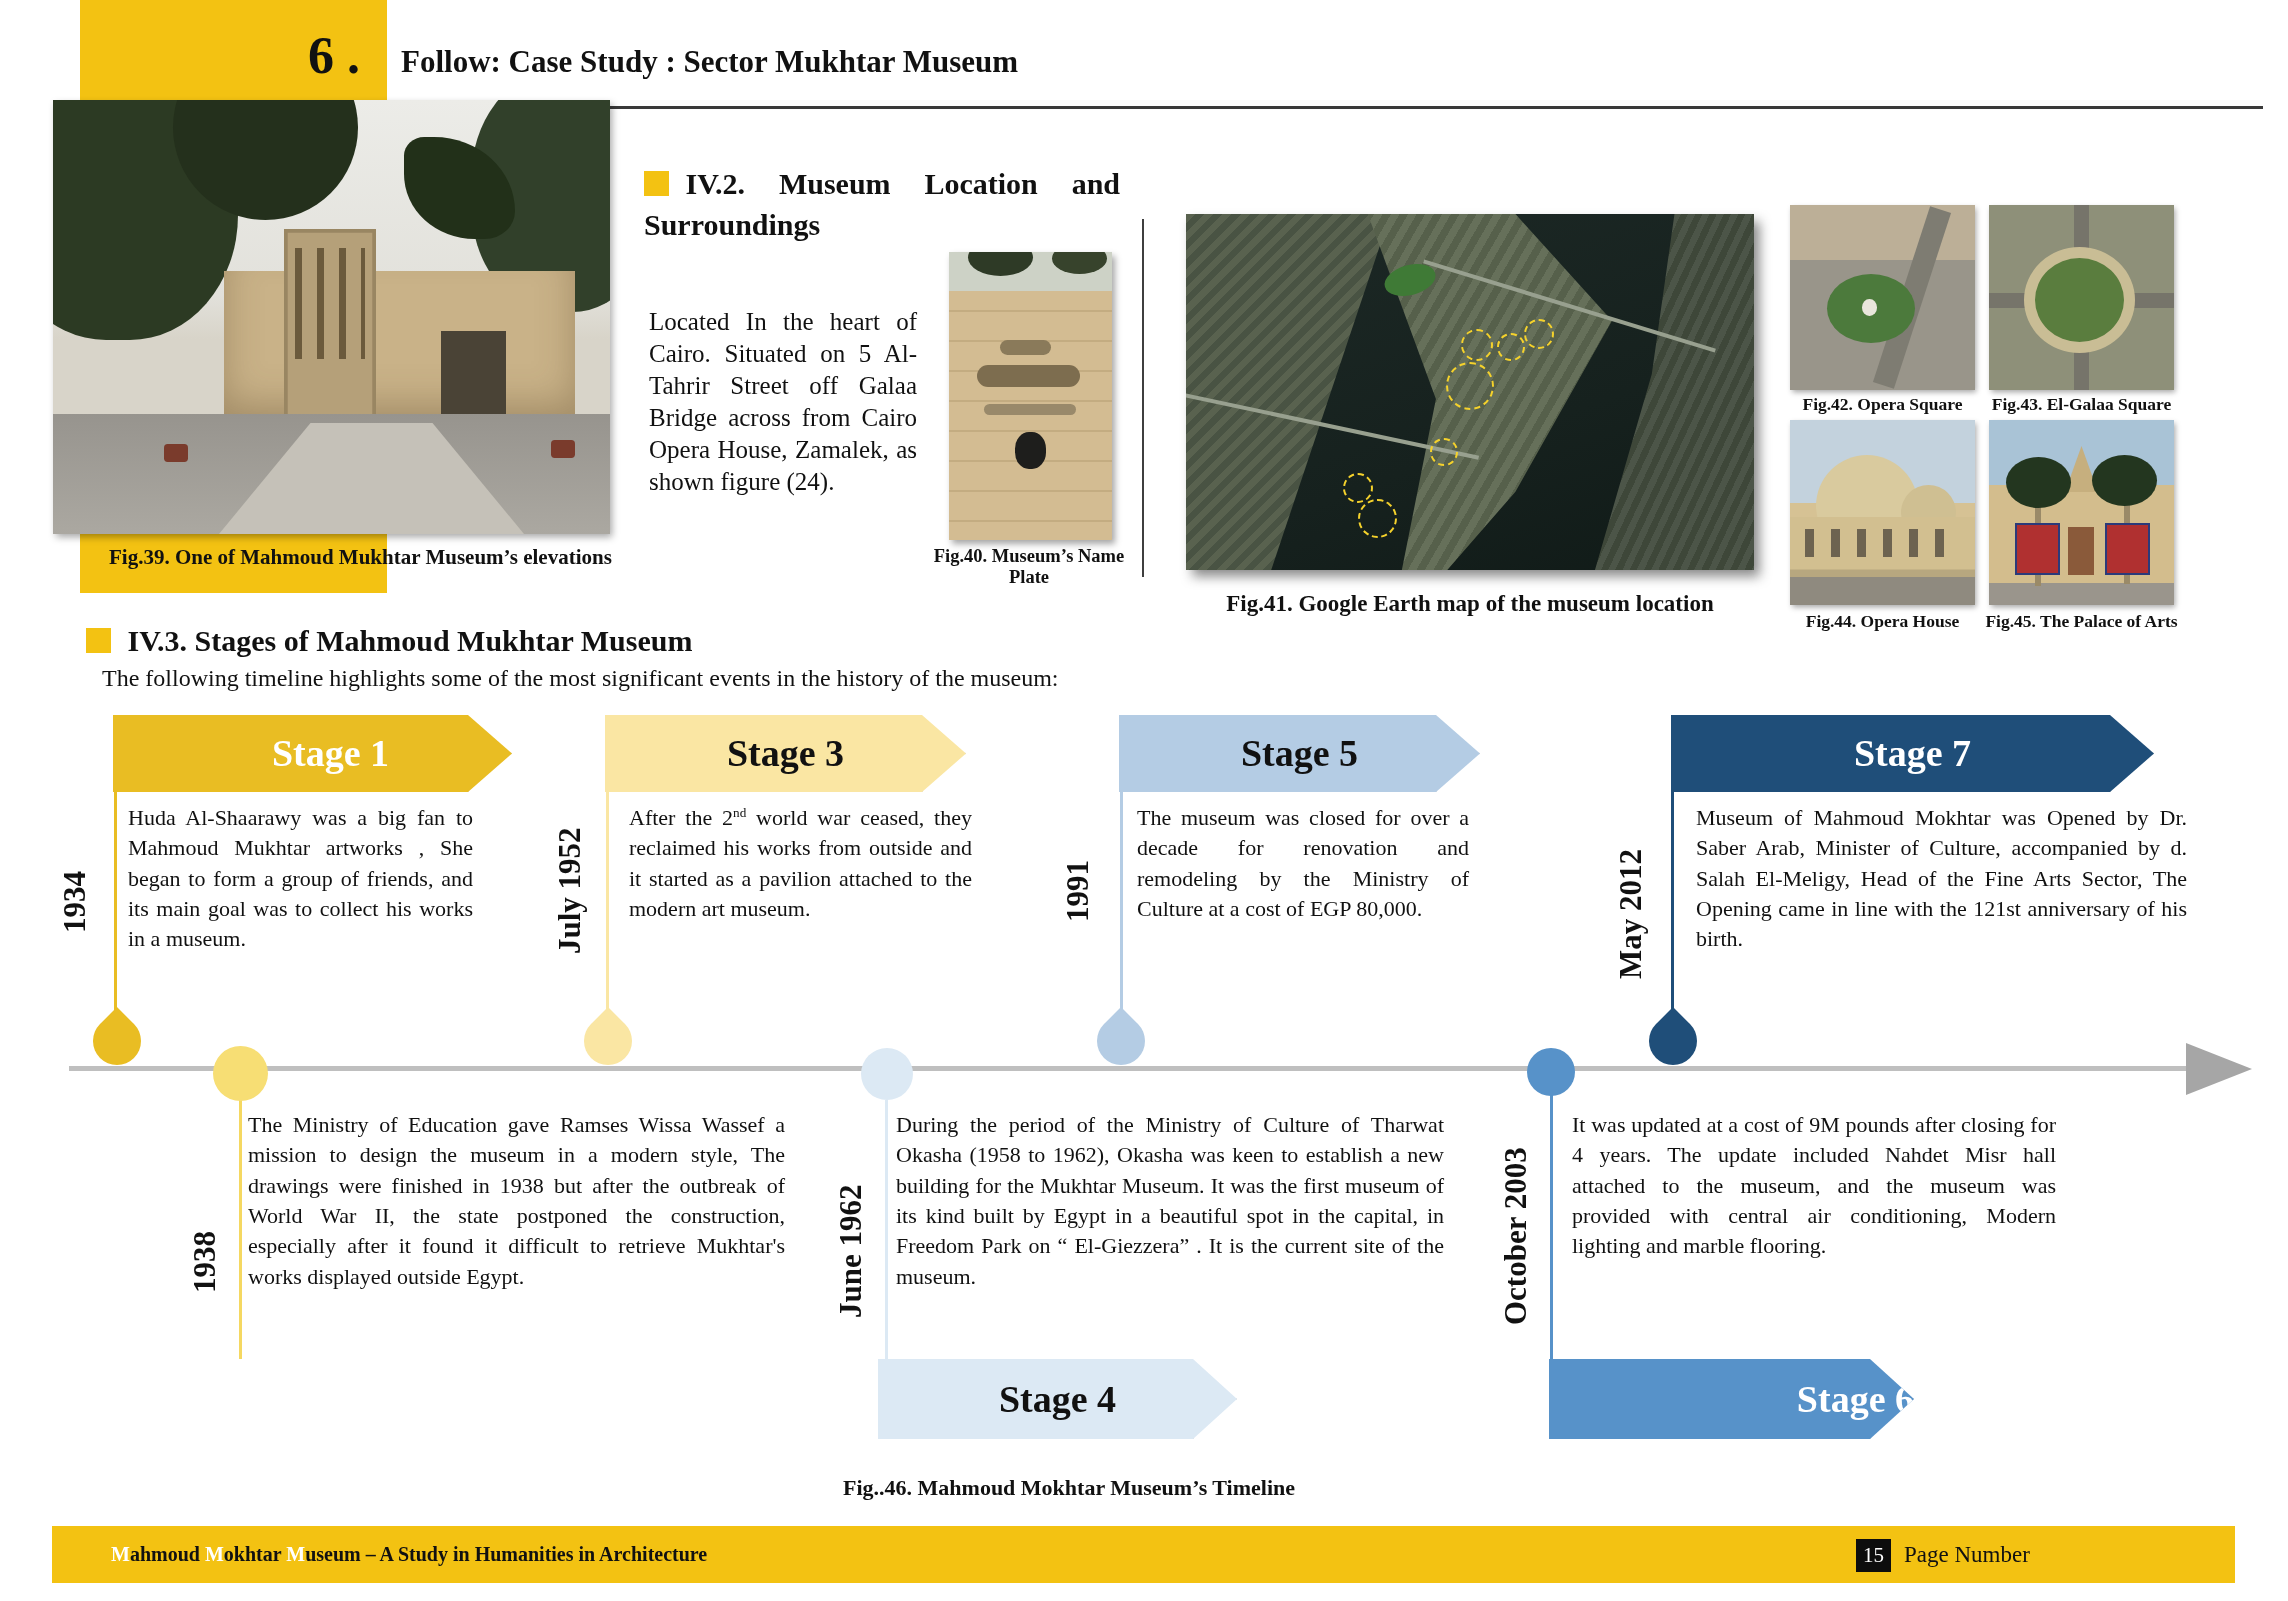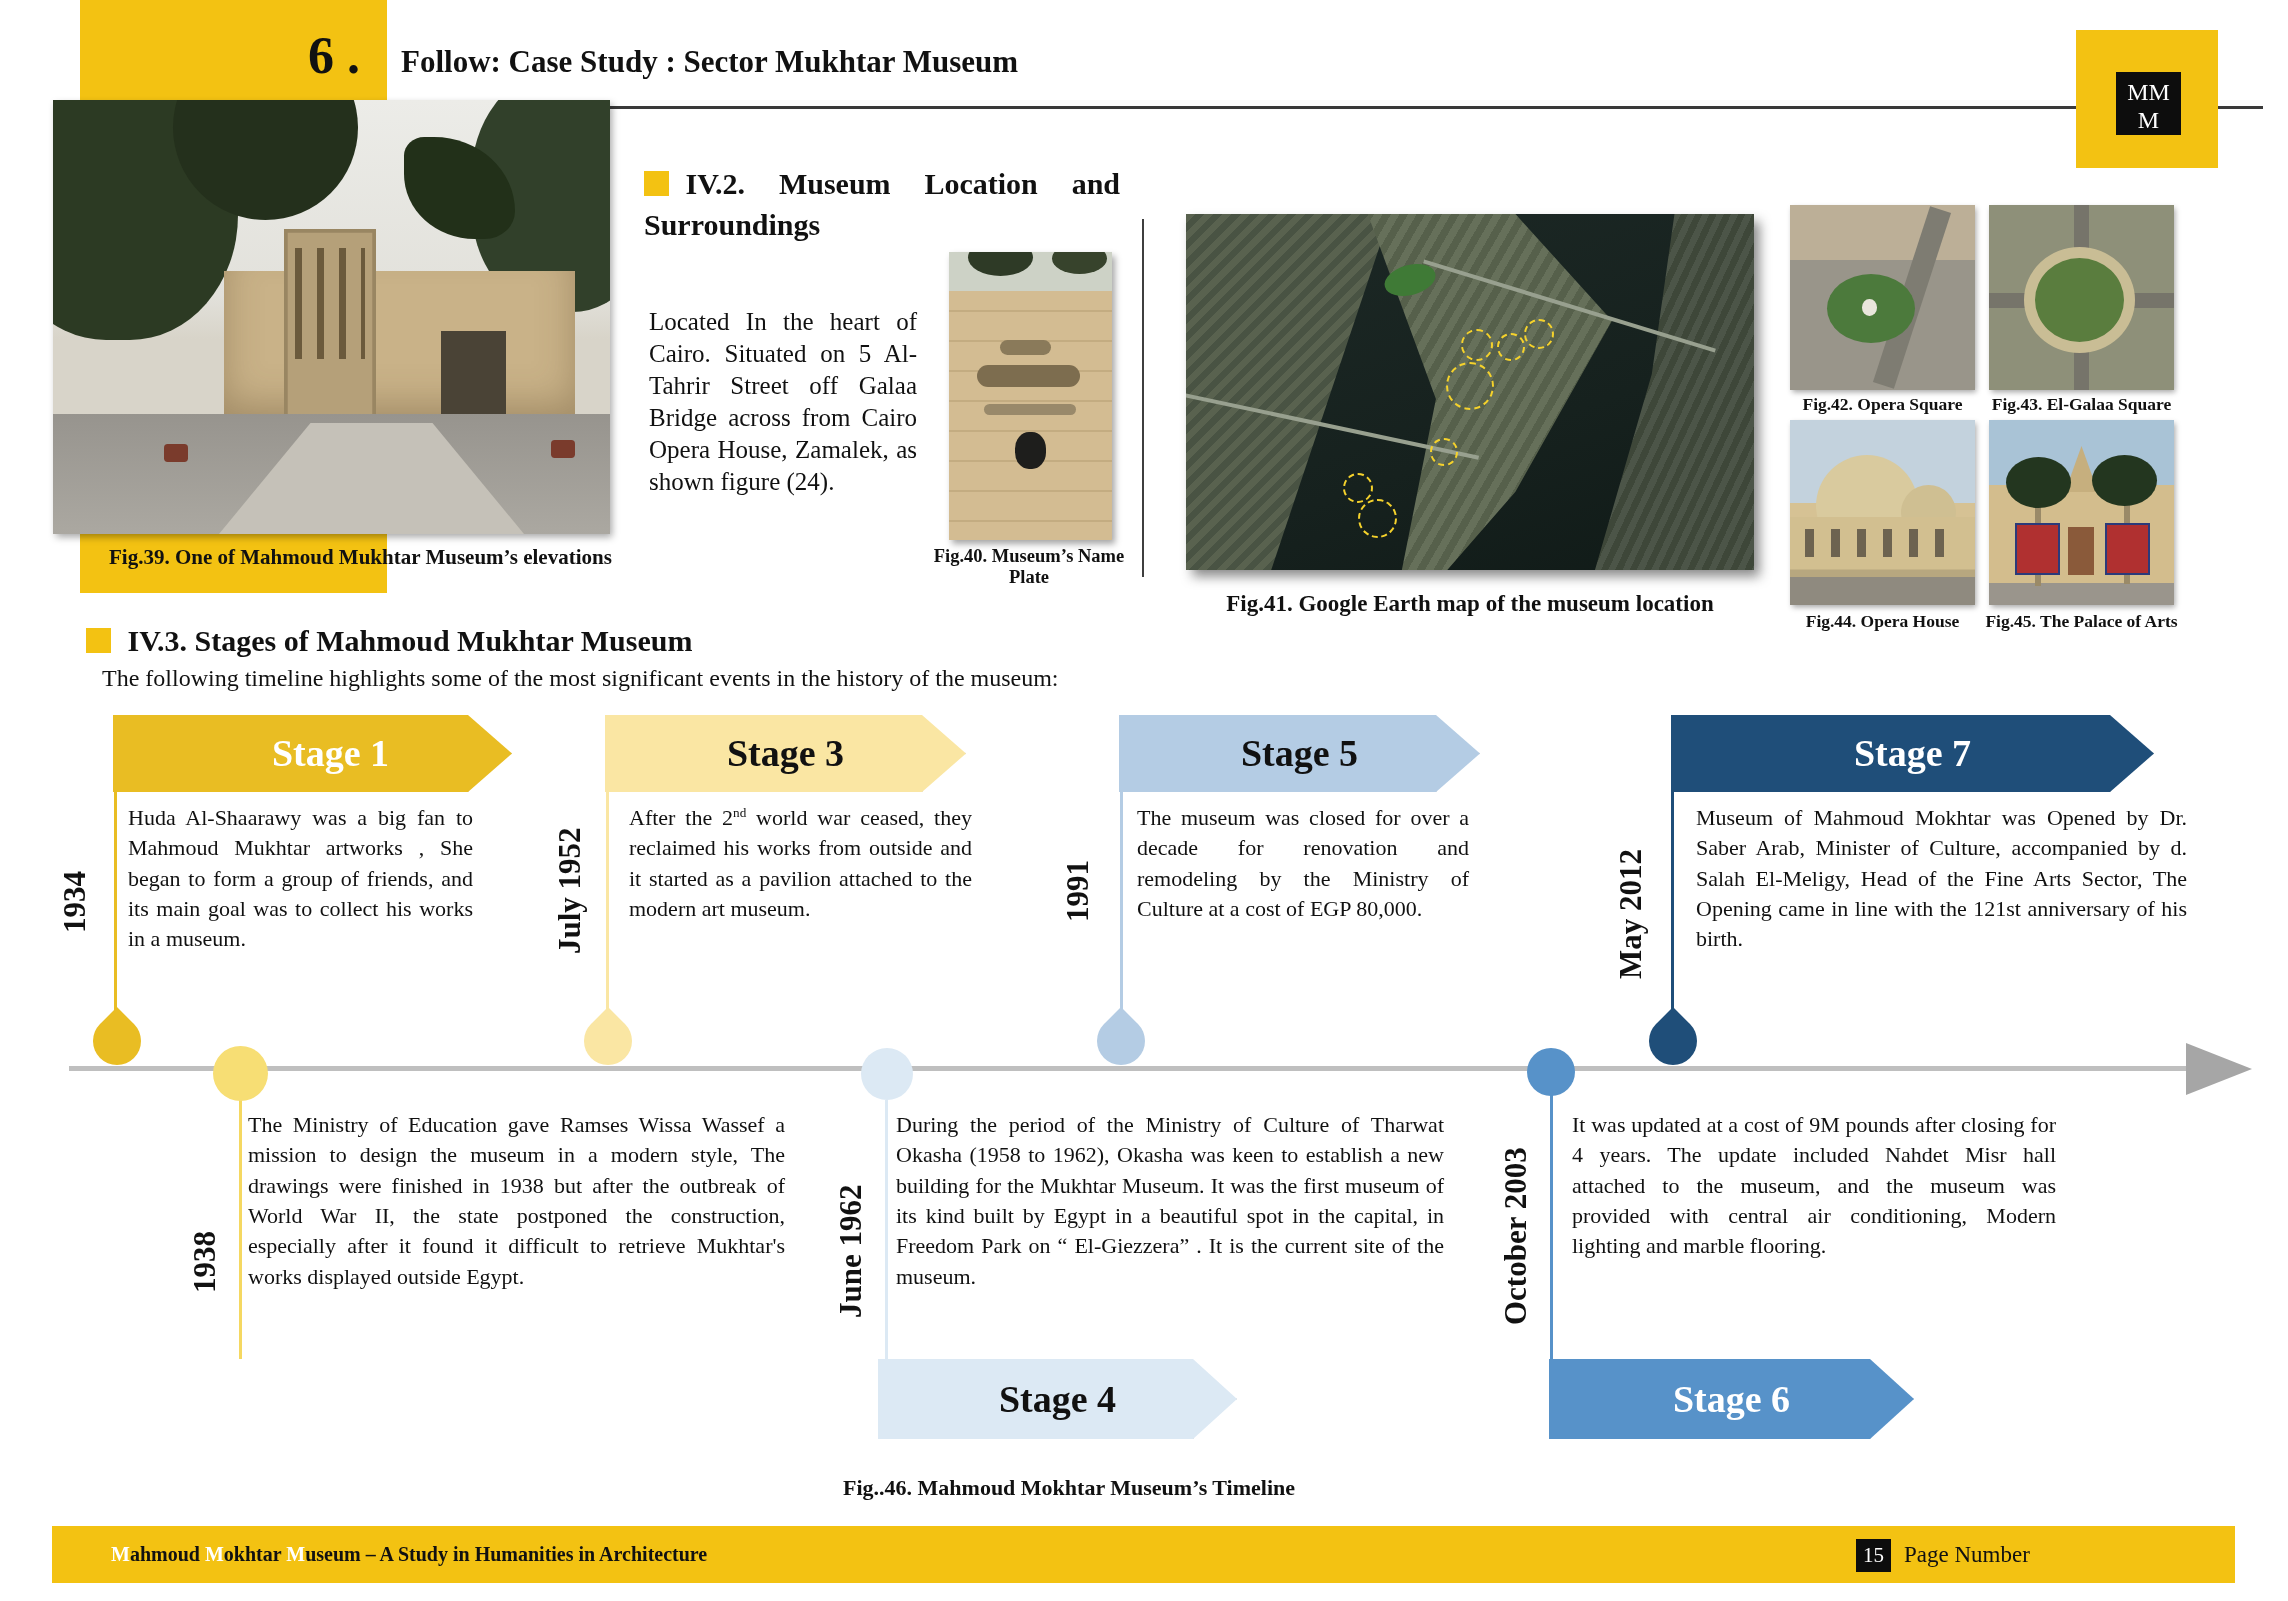--- a/index.html
+++ b/index.html
@@ -136,21 +136,21 @@
   .banner{position:absolute;top:715px;height:77px;line-height:77px;text-align:center;
           font-size:38px;font-weight:bold;box-shadow:3.7px 4.6px 5.5px rgba(0,0,0,.22);
           clip-path:polygon(0 0,calc(100% - 44px) 0,100% 50%,calc(100% - 44px) 100%,0 100%);}
   .banner-b{top:1359px;height:80px;line-height:80px;}
   #b1{left:113px;width:363px;background:#E9BD23;color:#fff;padding-left:36px;}
   #b3{left:605px;width:361px;background:#FAE6A3;color:#111;}
   #b5{left:1119px;width:361px;background:#B4CCE4;color:#111;}
   #b7{left:1671px;width:483px;background:#1F4E79;color:#fff;}
   #b2{left:235px;width:493px;background:#F5D861;color:#fff;}
   #b4{left:878px;width:359px;background:#DCE9F4;color:#111;}
-  #b6{left:1549px;width:365px;background:#5792C9;color:#fff;}
+  #b6{left:1549px;width:365px;background:#5792C9;color:#fff;text-align:right;}
   .vline{position:absolute;width:2.8px;}
   #c1{left:114px;top:792px;height:233px;background:#E9BD23;}
   #c3{left:606px;top:792px;height:233px;background:#FAE6A3;}
   #c5{left:1120px;top:792px;height:233px;background:#B4CCE4;}
   #c7{left:1671px;top:792px;height:233px;background:#1F4E79;}
   #c2{left:239px;top:1098px;height:261px;background:#F5D861;}
   #c4{left:885px;top:1100px;height:259px;background:#DCE9F4;}
   #c6{left:1550px;top:1095px;height:265px;background:#5792C9;}
   .drop{position:absolute;width:48px;height:48px;border-radius:0 50% 50% 50%;transform:rotate(45deg);}
   #m1{left:93px;top:1017px;background:#E9BD23;}
@@ -191,26 +191,20 @@
 </style>
 </head>
 <body>
 
 <div class="page">
 
   <div id="hdr-accent"></div>
   <div id="hdr-number">6 .</div>
   <div id="hdr-title">Follow: Case Study : Sector Mukhtar Museum</div>
   <div id="hdr-rule"></div>
-  <div id="logo">
-    <div id="logo-box">
-      <div>MM</div>
-      <div>M</div>
-    </div>
-  </div>
 
   <div id="fig39">
     <div class="f39-tree" id="f39-tr1"></div>
     <div class="f39-tree" id="f39-tr2"></div>
     <div class="f39-tree" id="f39-tr3"></div>
     <div id="f39-palm"></div>
     <div id="f39-bldg"></div>
     <div id="f39-tower"></div>
     <div id="f39-slits"></div>
     <div id="f39-entry"></div>

